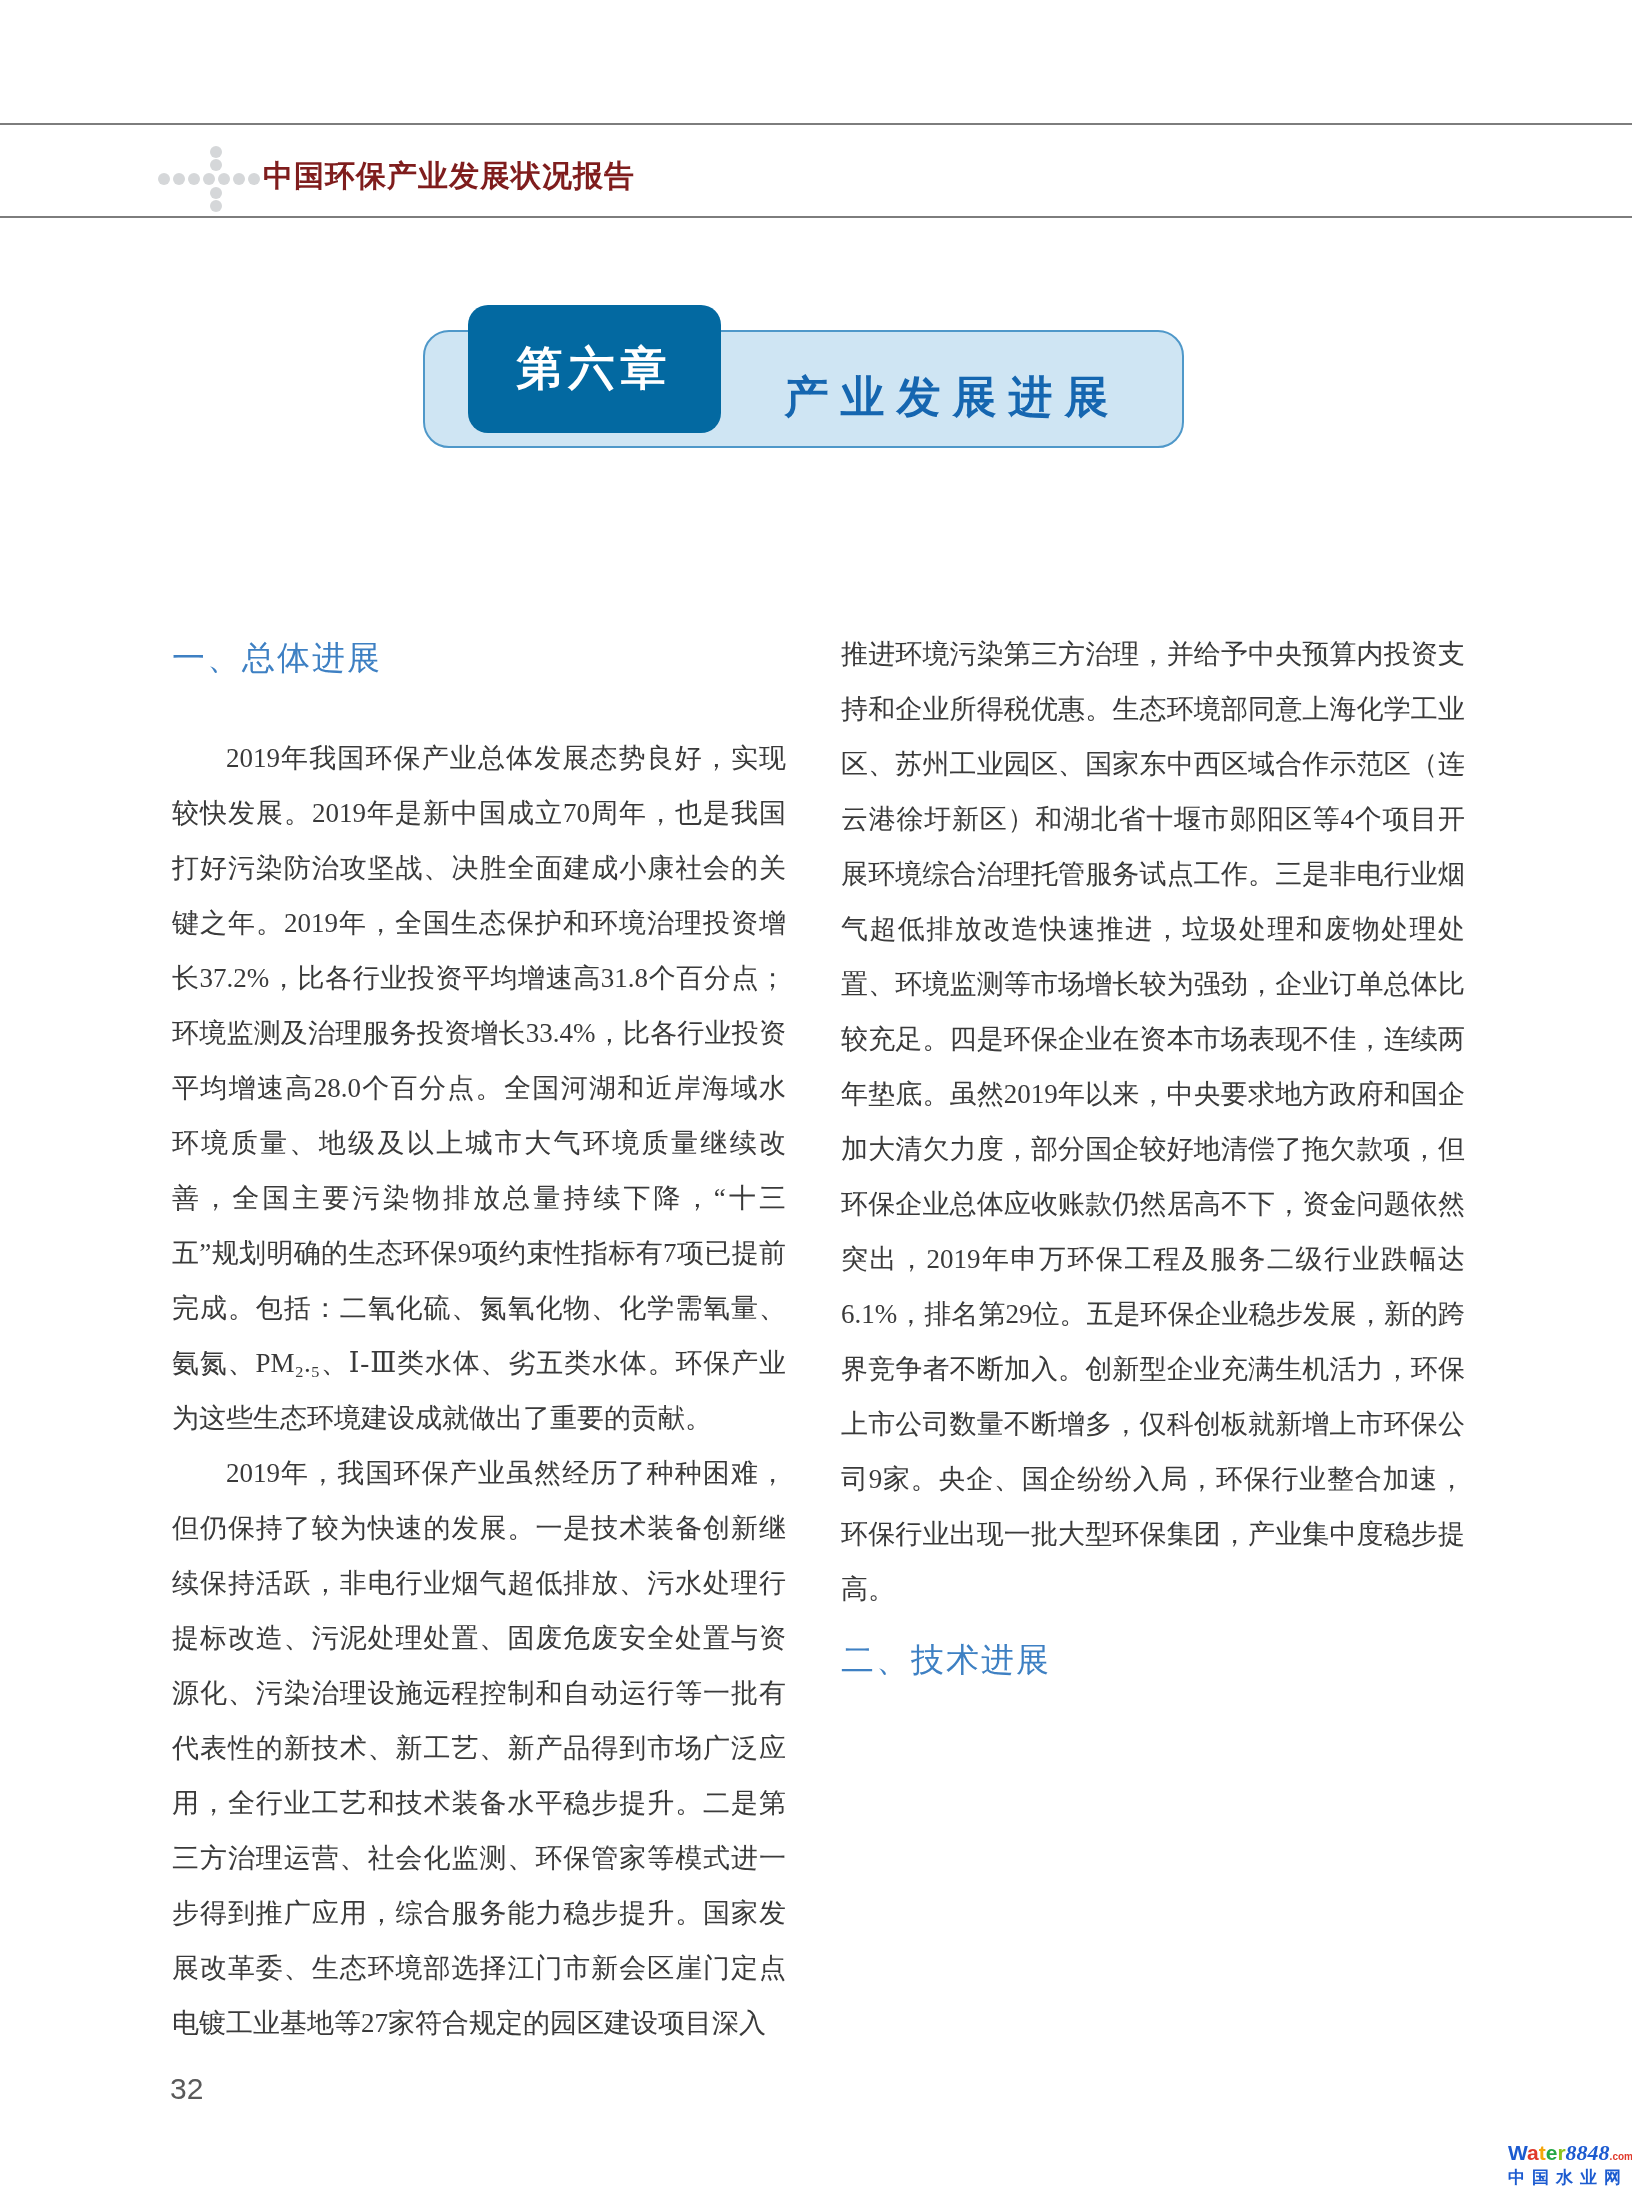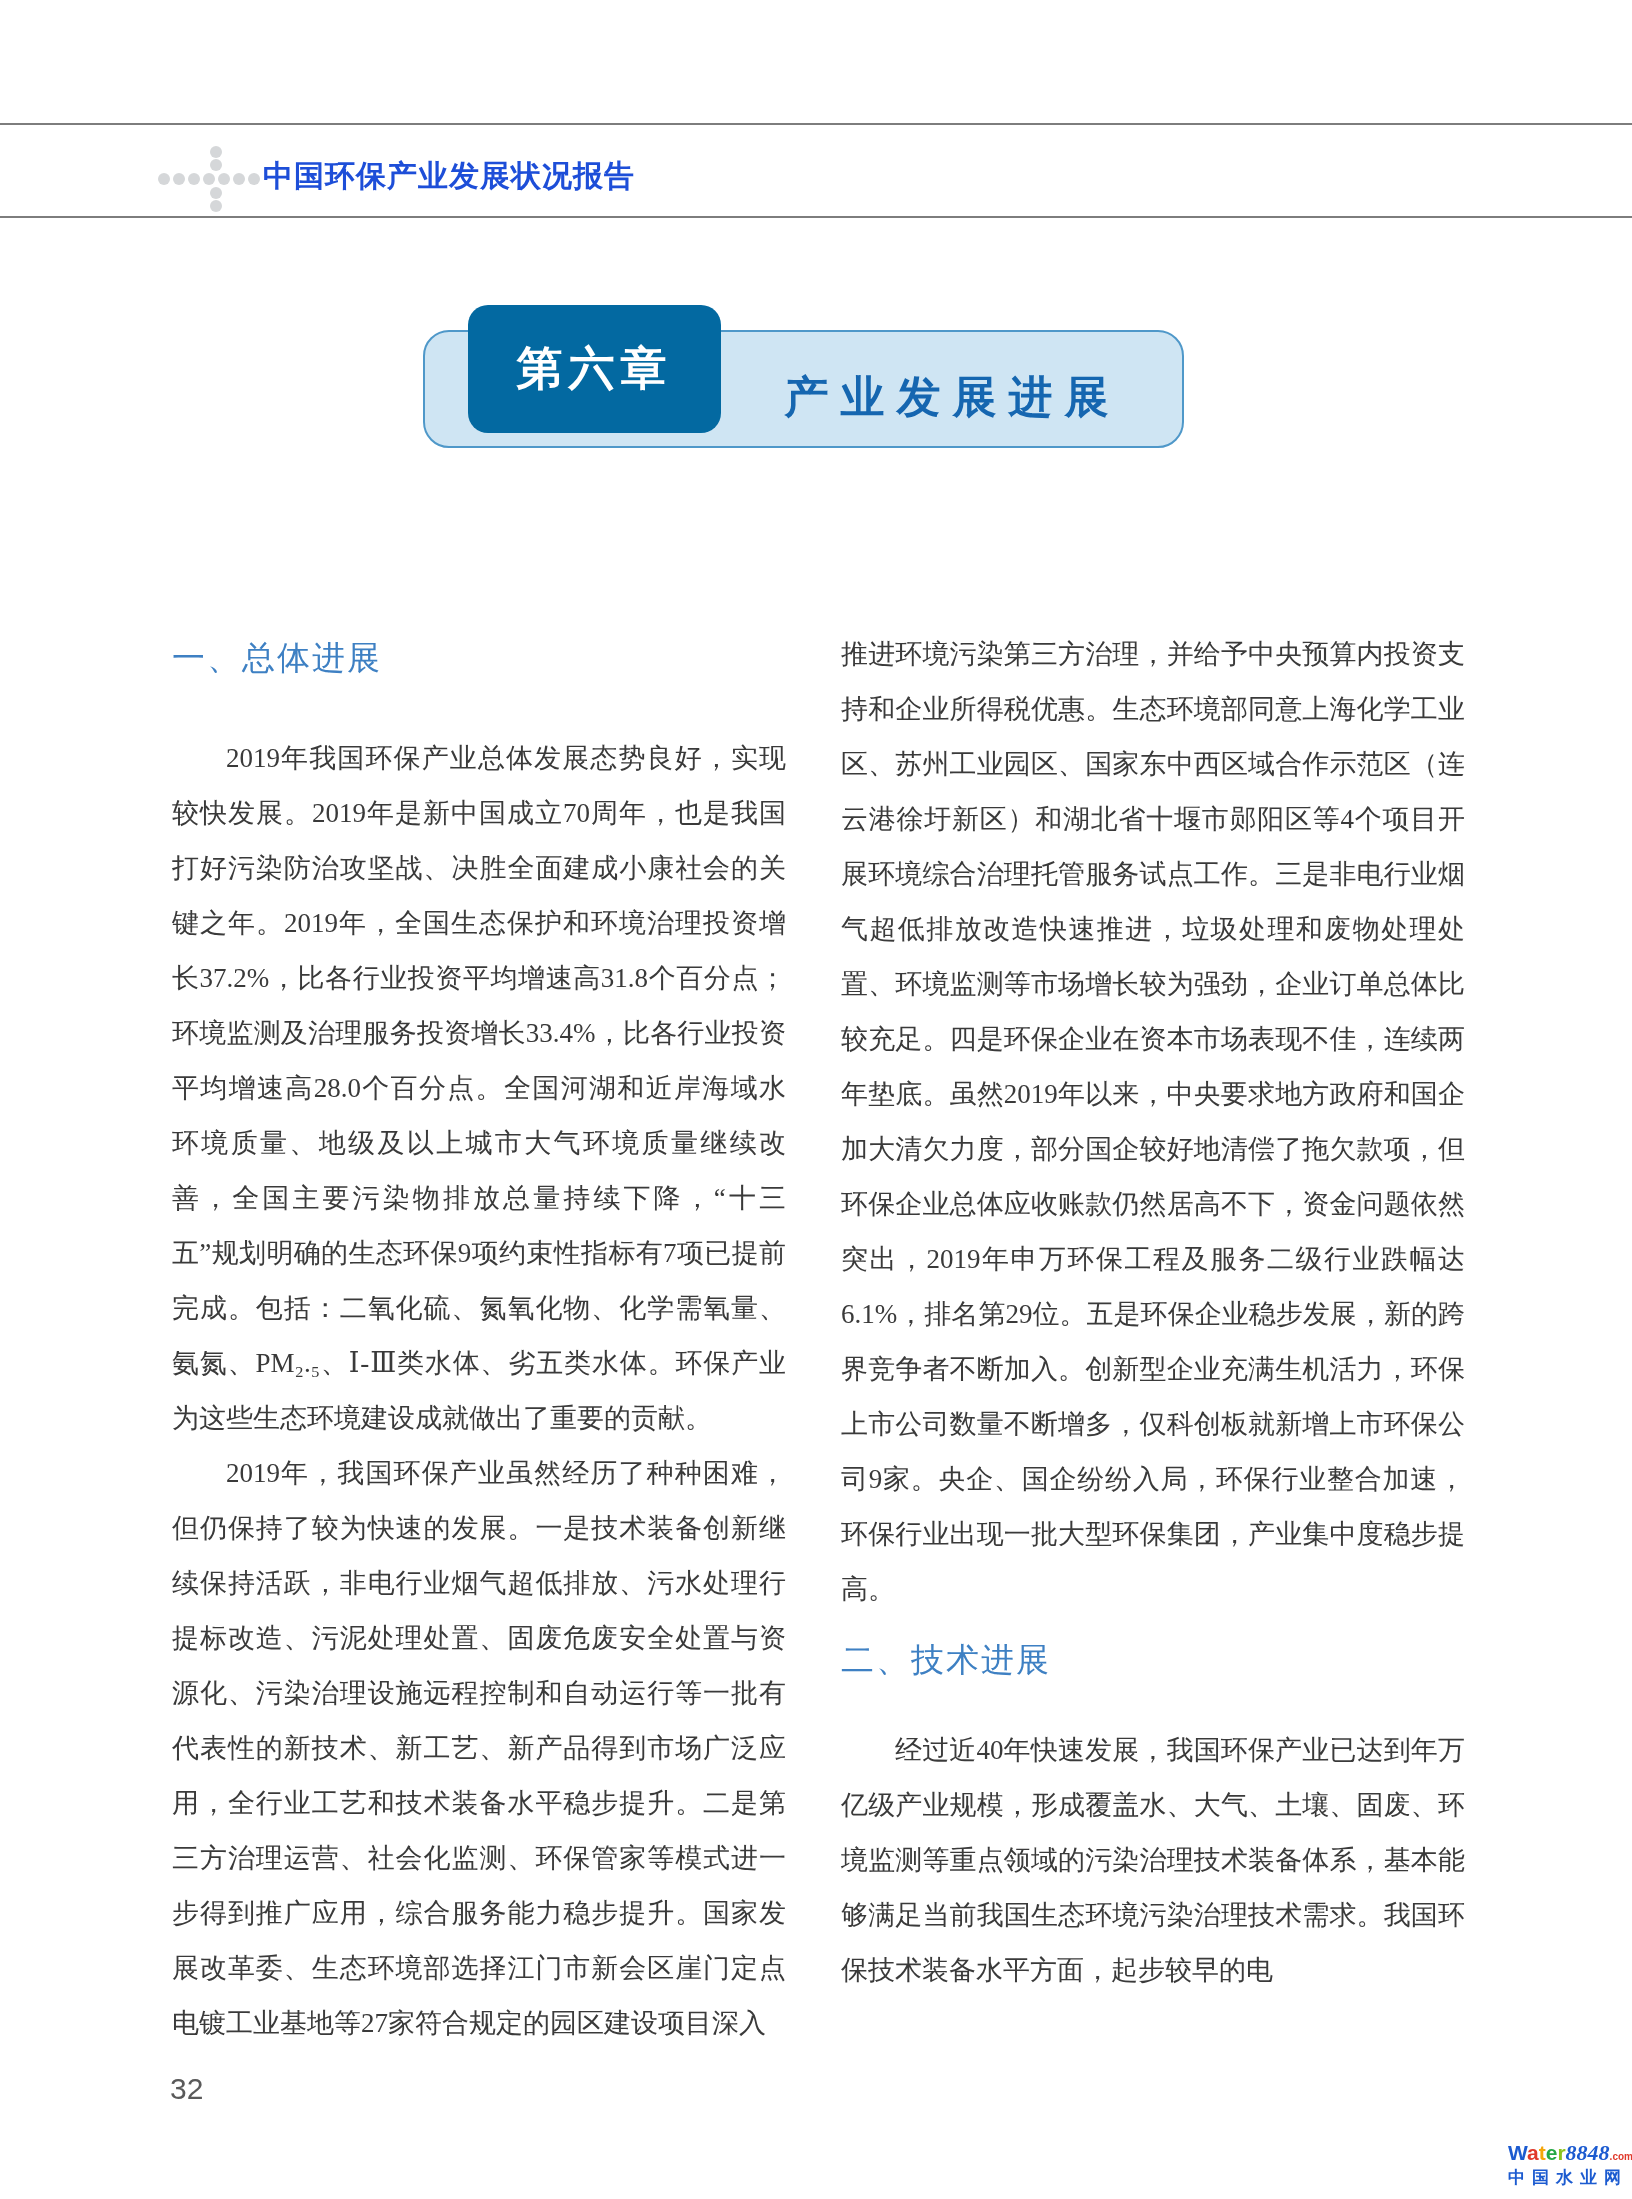--- a/index.html
+++ b/index.html
@@ -11,21 +11,21 @@
     font-family:"Liberation Sans", sans-serif;
   }
   
   .rule{position:absolute;left:0;width:1632px;height:2px;background:#7d7d7d;}
   .rule-top{top:123px;}
   .rule-bottom{top:216px;}
   .logo{position:absolute;left:158px;top:146px;width:110px;height:68px;}
   .logo .dot{position:absolute;width:12px;height:12px;border-radius:50%;background:#d5d7d9;}
   .header-title{
     position:absolute;left:263px;top:156px;
-    font-size:30px;font-weight:600;color:#1d4ed8;letter-spacing:1px;
+    font-size:30px;font-weight:600;color:#7f1d1d;letter-spacing:1px;
   }
   
   .banner-rect{
     position:absolute;left:423px;top:330px;width:761px;height:118px;
     background:#cfe5f3;border:2px solid #4f98c9;border-radius:26px;
     box-sizing:border-box;
   }
   .banner-chapter{
     position:absolute;left:468px;top:305px;width:253px;height:128px;
     background:#0369a1;border-radius:20px;
@@ -102,21 +102,20 @@
 
 <div class="col col-left">
   <div class="section-heading">一、总体进展</div>
   <p class="indent">2019年我国环保产业总体发展态势良好，实现较快发展。2019年是新中国成立70周年，也是我国打好污染防治攻坚战、决胜全面建成小康社会的关键之年。2019年，全国生态保护和环境治理投资增长37.2%，比各行业投资平均增速高31.8个百分点；环境监测及治理服务投资增长33.4%，比各行业投资平均增速高28.0个百分点。全国河湖和近岸海域水环境质量、地级及以上城市大气环境质量继续改善，全国主要污染物排放总量持续下降，“十三五”规划明确的生态环保9项约束性指标有7项已提前完成。包括：二氧化硫、氮氧化物、化学需氧量、氨氮、PM₂.₅、Ⅰ-Ⅲ类水体、劣五类水体。环保产业为这些生态环境建设成就做出了重要的贡献。</p>
   <p class="indent">2019年，我国环保产业虽然经历了种种困难，但仍保持了较为快速的发展。一是技术装备创新继续保持活跃，非电行业烟气超低排放、污水处理行提标改造、污泥处理处置、固废危废安全处置与资源化、污染治理设施远程控制和自动运行等一批有代表性的新技术、新工艺、新产品得到市场广泛应用，全行业工艺和技术装备水平稳步提升。二是第三方治理运营、社会化监测、环保管家等模式进一步得到推广应用，综合服务能力稳步提升。国家发展改革委、生态环境部选择江门市新会区崖门定点电镀工业基地等27家符合规定的园区建设项目深入</p>
 </div>
 
 <div class="col col-right">
   <p>推进环境污染第三方治理，并给予中央预算内投资支持和企业所得税优惠。生态环境部同意上海化学工业区、苏州工业园区、国家东中西区域合作示范区（连云港徐圩新区）和湖北省十堰市郧阳区等4个项目开展环境综合治理托管服务试点工作。三是非电行业烟气超低排放改造快速推进，垃圾处理和废物处理处置、环境监测等市场增长较为强劲，企业订单总体比较充足。四是环保企业在资本市场表现不佳，连续两年垫底。虽然2019年以来，中央要求地方政府和国企加大清欠力度，部分国企较好地清偿了拖欠款项，但环保企业总体应收账款仍然居高不下，资金问题依然突出，2019年申万环保工程及服务二级行业跌幅达6.1%，排名第29位。五是环保企业稳步发展，新的跨界竞争者不断加入。创新型企业充满生机活力，环保上市公司数量不断增多，仅科创板就新增上市环保公司9家。央企、国企纷纷入局，环保行业整合加速，环保行业出现一批大型环保集团，产业集中度稳步提高。</p>
   <div class="section-heading">二、技术进展</div>
-  <p class="indent">经过近40年快速发展，我国环保产业已达到年万亿级产业规模，形成覆盖水、大气、土壤、固废、环境监测等重点领域的污染治理技术装备体系，基本能够满足当前我国生态环境污染治理技术需求。我国环保技术装备水平方面，起步较早的电</p>
 </div>
 
 <div class="page-number">32</div>
 
 <div class="watermark">
   <div class="wm-line1">
     <span class="wm-c0">W</span><span class="wm-c1">a</span><span class="wm-c2">t</span><span class="wm-c3">e</span><span class="wm-c4">r</span><span class="wm-num">8848</span><span class="wm-tld">.com</span>
   </div>
   <div class="wm-line2">中国水业网</div>
 </div>

